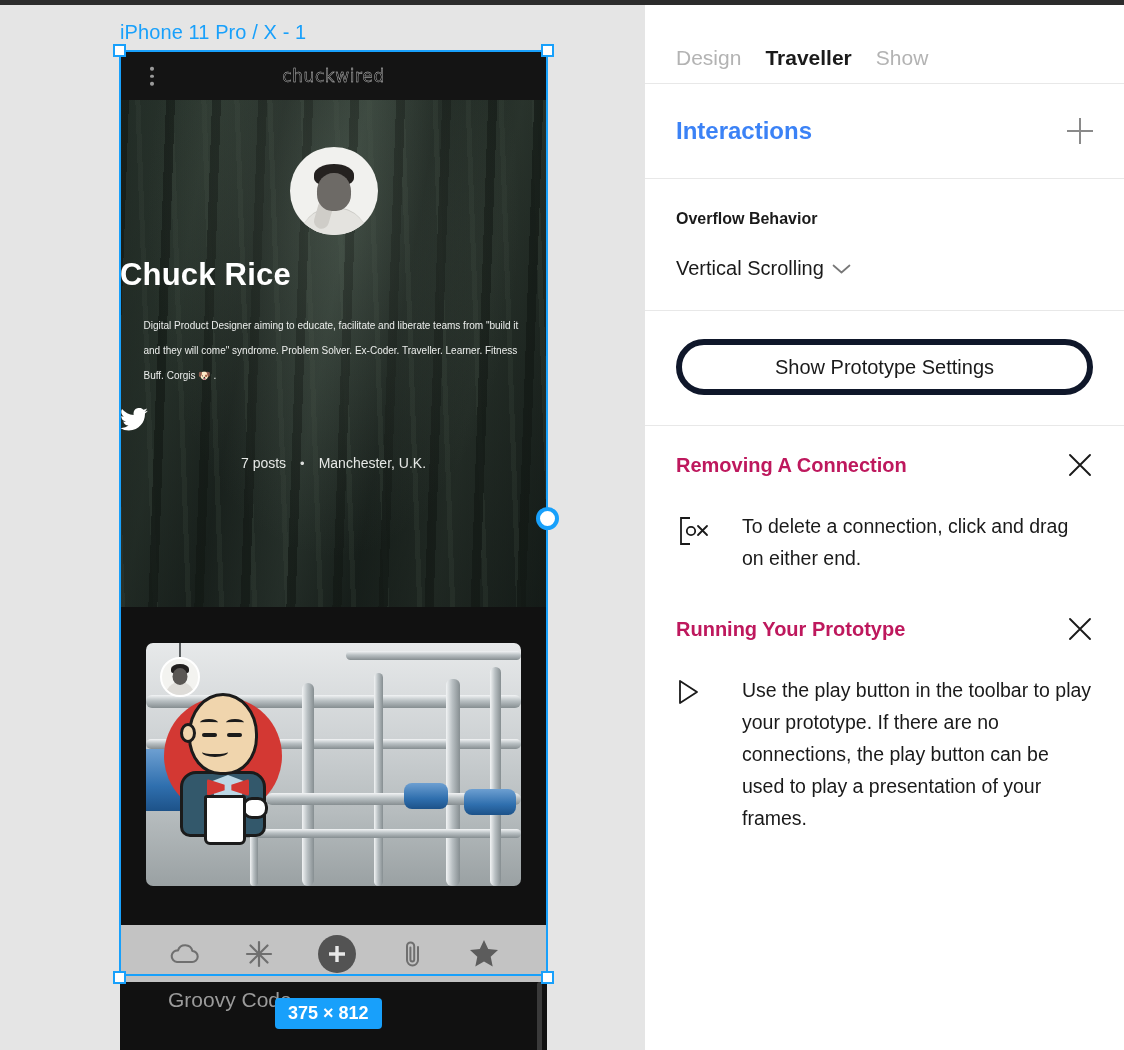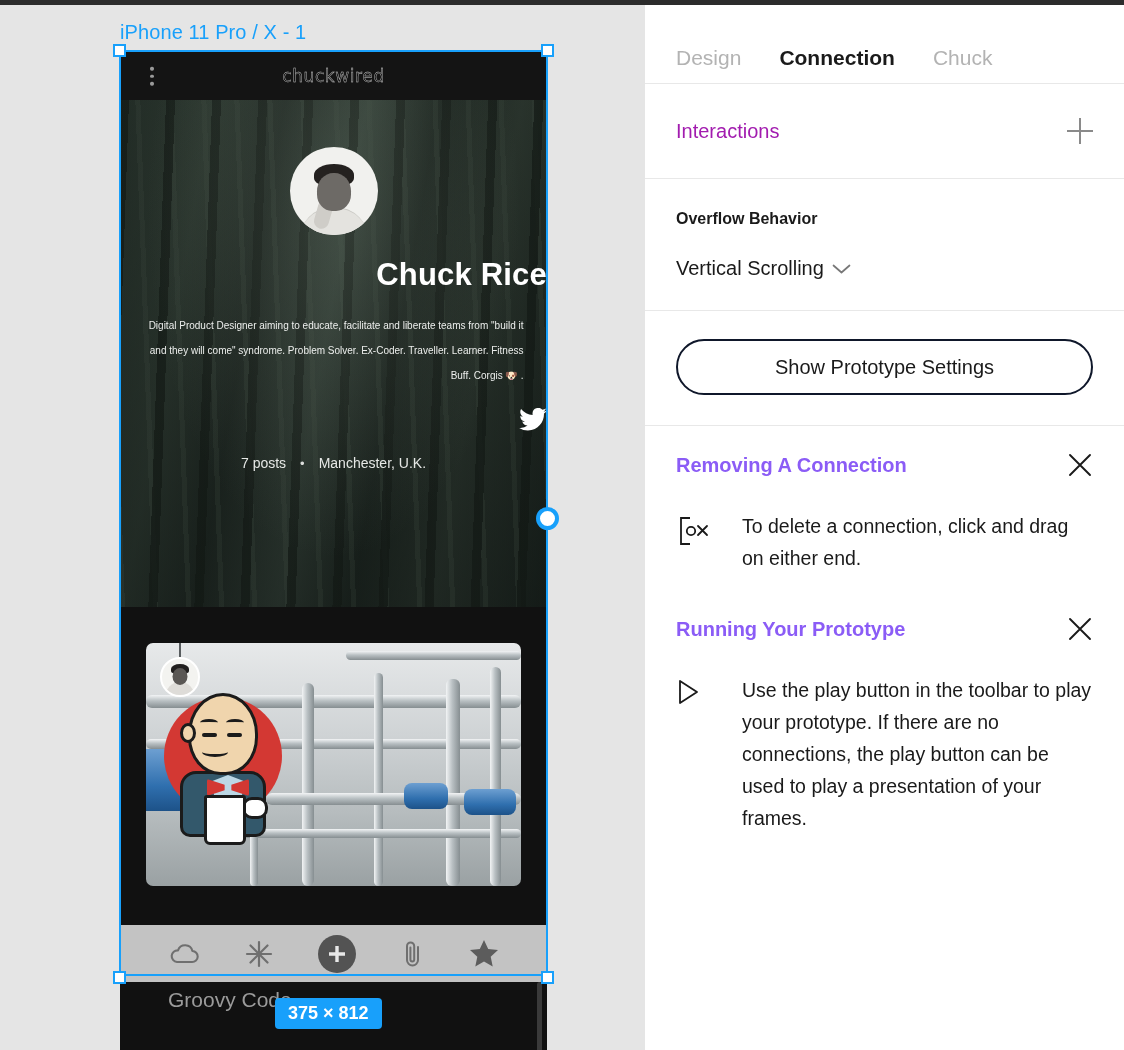--- a/index.html
+++ b/index.html
@@ -88,21 +88,21 @@
     content:""; position: absolute; inset: 0;
     background:
       repeating-linear-gradient(92deg, rgba(18,24,20,.85) 0 9px, rgba(0,0,0,0) 9px 46px),
       repeating-linear-gradient(88deg, rgba(60,72,62,.35) 0 5px, rgba(0,0,0,0) 5px 33px);
     opacity: .75;
   }
   .hero::after {
     content:""; position: absolute; inset: 0;
     background: radial-gradient(ellipse at 50% 22%, rgba(140,155,140,.22), rgba(0,0,0,0) 62%);
   }
-  .hero-inner { position: relative; z-index: 2; padding-top: 47px; text-align: right; }
+  .hero-inner { position: relative; z-index: 2; padding-top: 47px; text-align: left; }
 
   .avatar {
     width: 88px; height: 88px; border-radius: 50%;
     margin: 0 auto; overflow: hidden;
     background: #f1f1ee;
     position: relative;
   }
   .avatar .face {
     position: absolute; left: 50%; top: 26px; transform: translateX(-50%);
     width: 34px; height: 38px; border-radius: 48% 48% 44% 44%;
@@ -238,56 +238,56 @@
     padding: 5px 13px; border-radius: 4px;
     z-index: 50; white-space: nowrap;
   }
 
   
   .panel {
     position: absolute; top: 5px; left: 644px;
     width: 480px; height: 1045px; background: #ffffff;
     border-left: 1px solid #e5e5e5;
   }
-  .tabs { display: flex; align-items: center; gap: 38px; padding: 27px 31px 0; height: 78px; }
+  .tabs { display: flex; align-items: center; gap: 24px; padding: 27px 31px 0; height: 78px; }
   .tab { font-size: 21px; color: #b3b3b3; cursor: default; }
   .tab.active { color: #1a1a1a; font-weight: bold; }
   .divider { height: 1px; background: #e8e8e8; width: 100%; }
 
   .panel-row {
     display: flex; align-items: center; justify-content: space-between;
     padding: 0 31px; height: 94px;
   }
-  .row-title { font-size: 20px; color: #a21caf; }
+  .row-title { font-size: 24px; color: #3b82f6; font-weight: bold; }
   .plus-btn { width: 26px; height: 26px; position: relative; cursor: pointer; }
   .plus-btn::before, .plus-btn::after {
     content: ""; position: absolute; background: #8a8a8a;
   }
   .plus-btn::before { left: 0; top: 12px; width: 26px; height: 2px; }
   .plus-btn::after { top: 0; left: 12px; height: 26px; width: 2px; }
 
   .section { padding: 31px 31px 30px; }
   .section-head { font-size: 16px; font-weight: bold; color: #1a1a1a; }
   .dropdown {
     display: flex; align-items: center; gap: 8px; margin-top: 29px;
     font-size: 20px; color: #1a1a1a; cursor: pointer;
   }
   .btn-wrap { padding: 28px 31px 30px; }
   .outline-btn {
-    width: 100%; height: 56px; border: 2px solid #0f172a; border-radius: 28px;
+    width: 100%; height: 56px; border: 6px solid #0f172a; border-radius: 28px;
     background: #ffffff; font-size: 20px; color: #1a1a1a;
     font-family: "Liberation Sans", sans-serif; cursor: pointer;
     display: flex; align-items: center; justify-content: center;
   }
 
   .tip { padding: 26px 31px 10px; }
   .tip-head {
     display: flex; align-items: center; justify-content: space-between;
   }
-  .tip-title { font-size: 20px; font-weight: bold; color: #8b5cf6; }
+  .tip-title { font-size: 20px; font-weight: bold; color: #be185d; }
   .close-x { width: 26px; height: 26px; cursor: pointer; }
   .tip-body { display: flex; gap: 20px; margin-top: 32px; }
   .tip-icon { flex: 0 0 46px; padding-top: 4px; }
   .tip-text { font-size: 19.5px; line-height: 32px; color: #1a1a1a; }
 </style>
 </head>
 <body>
 
 <div id="app">
 
@@ -424,22 +424,22 @@
     <div class="handle h-br"></div>
     <div class="conn-dot"></div>
 
     <div class="size-badge">375 × 812</div>
   </div>
 
   <div class="panel">
 
     <div class="tabs">
       <div class="tab">Design</div>
-      <div class="tab active">Connection</div>
-      <div class="tab">Chuck</div>
+      <div class="tab active">Traveller</div>
+      <div class="tab">Show</div>
     </div>
     <div class="divider"></div>
 
     <div class="panel-row">
       <div class="row-title">Interactions</div>
       <div class="plus-btn"></div>
     </div>
     <div class="divider"></div>
 
     <div class="section">

